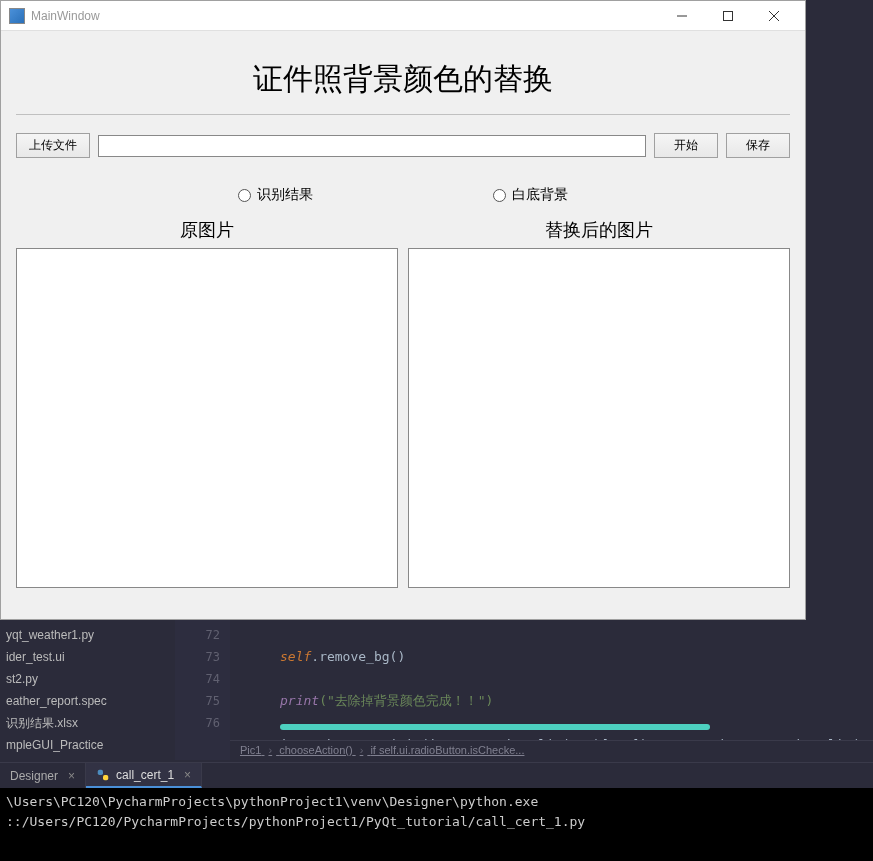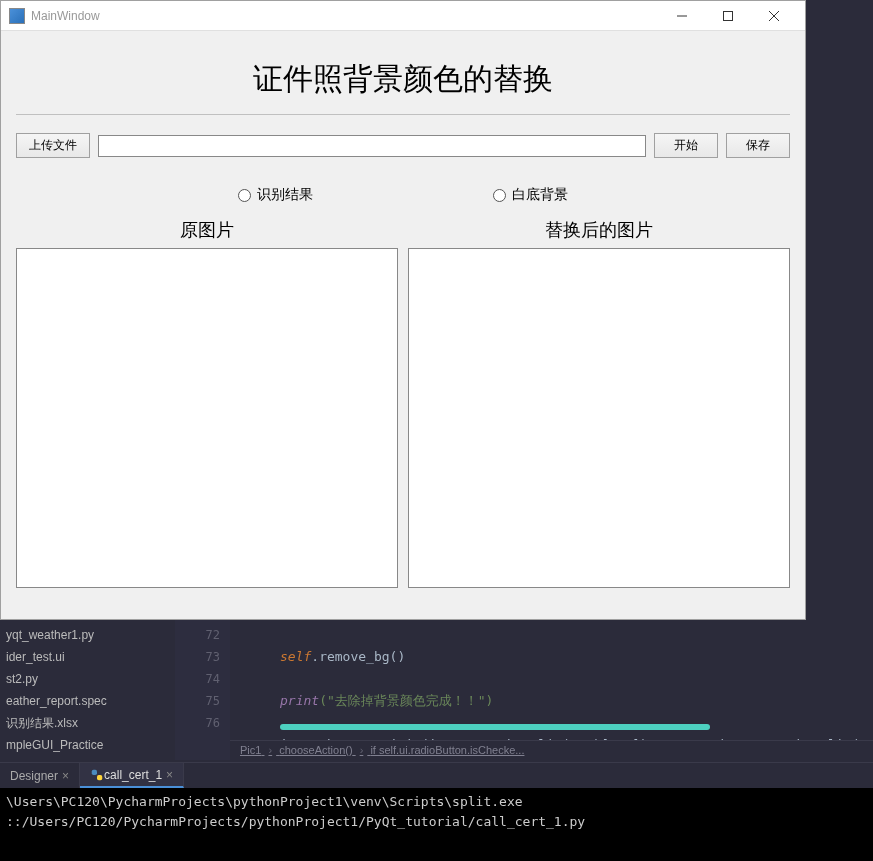--- a/index.html
+++ b/index.html
@@ -238,20 +238,21 @@
       border-top: 1px solid #3a3a4a;
       display: flex;
       align-items: center;
       font-size: 12px;
       color: #aaa;
     }
     .ide-tab {
       padding: 4px 10px;
       display: flex;
       align-items: center;
+      gap: 6px;
       border-right: 1px solid #3a3a4a;
       height: 100%;
     }
     .ide-tab.active {
       border-bottom: 2px solid #4a90d9;
       background: #323244;
       color: #ddd;
     }
     .py-icon {
       width: 14px;
@@ -324,21 +325,21 @@
       <svg viewBox="0 0 16 16">
           <rect x="2" y="2" width="6" height="6" rx="2" fill="#4b8bbe"></rect>
           <rect x="8" y="8" width="6" height="6" rx="2" fill="#ffd43b"></rect>
         </svg>
     </span>
     <span>call_cert_1</span>
     <span class="close-x">×</span>
   </div>
 </div>
 
-<div class="terminal"><span>\Users\PC120\PycharmProjects\pythonProject1\venv\Scripts\split.exe</span>
+<div class="terminal"><span>\Users\PC120\PycharmProjects\pythonProject1\venv\Designer\python.exe</span>
 <span>::/Users/PC120/PycharmProjects/pythonProject1/PyQt_tutorial/call_cert_1.py</span></div>
 
 <div class="qt-window">
   <div class="titlebar">
     <div class="titlebar-icon"></div>
     <span>MainWindow</span>
     <div class="titlebar-controls">
       <div class="titlebar-btn">
         <svg width="10" height="10" viewBox="0 0 10 10">
             <line x1="0" y1="5" x2="10" y2="5" stroke="#333" stroke-width="1"></line>

